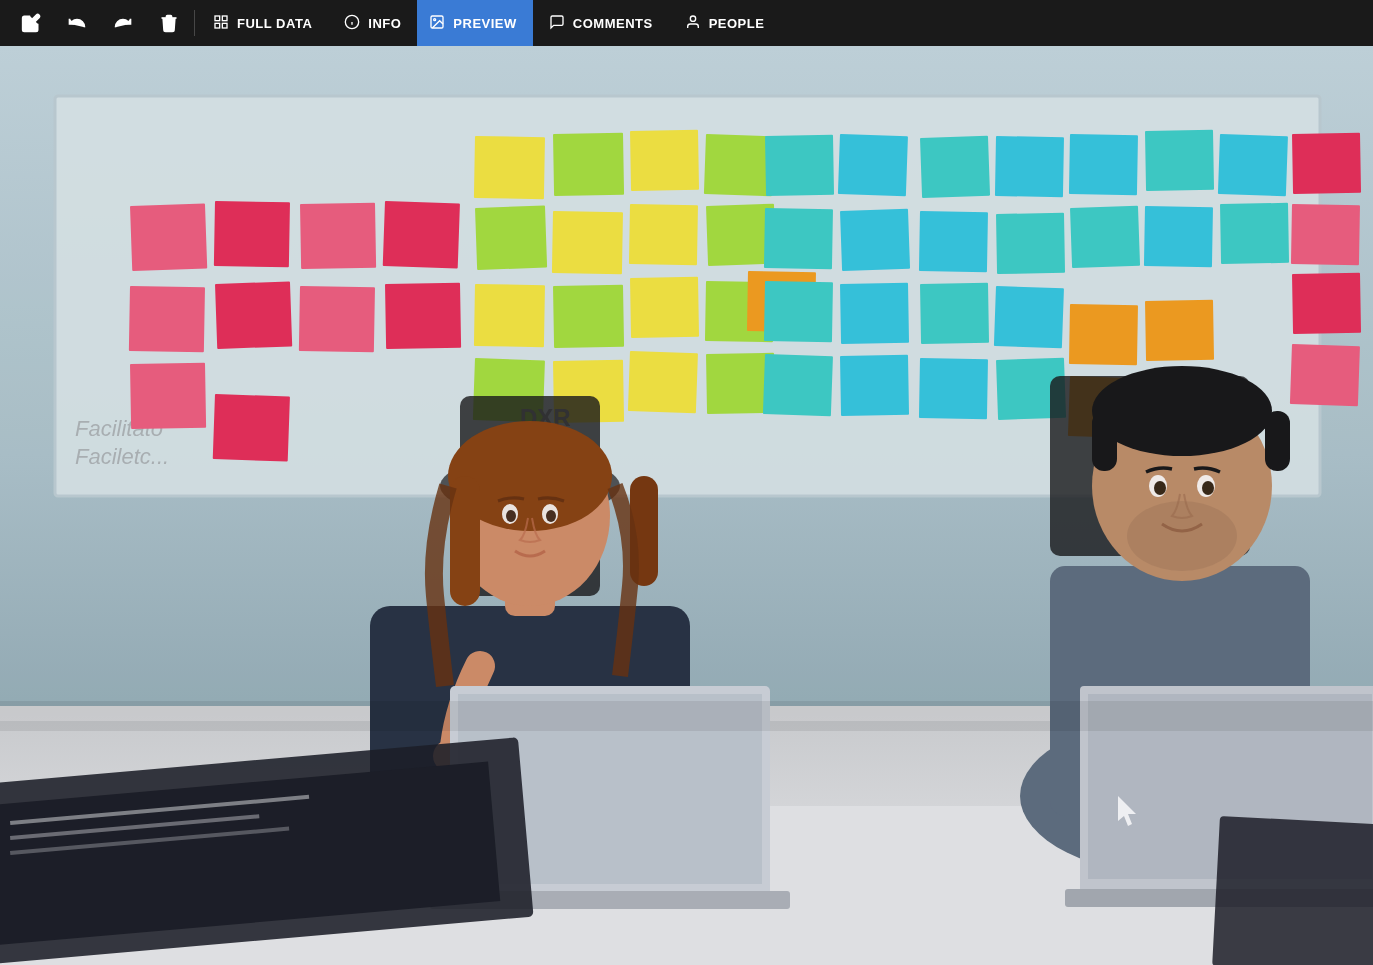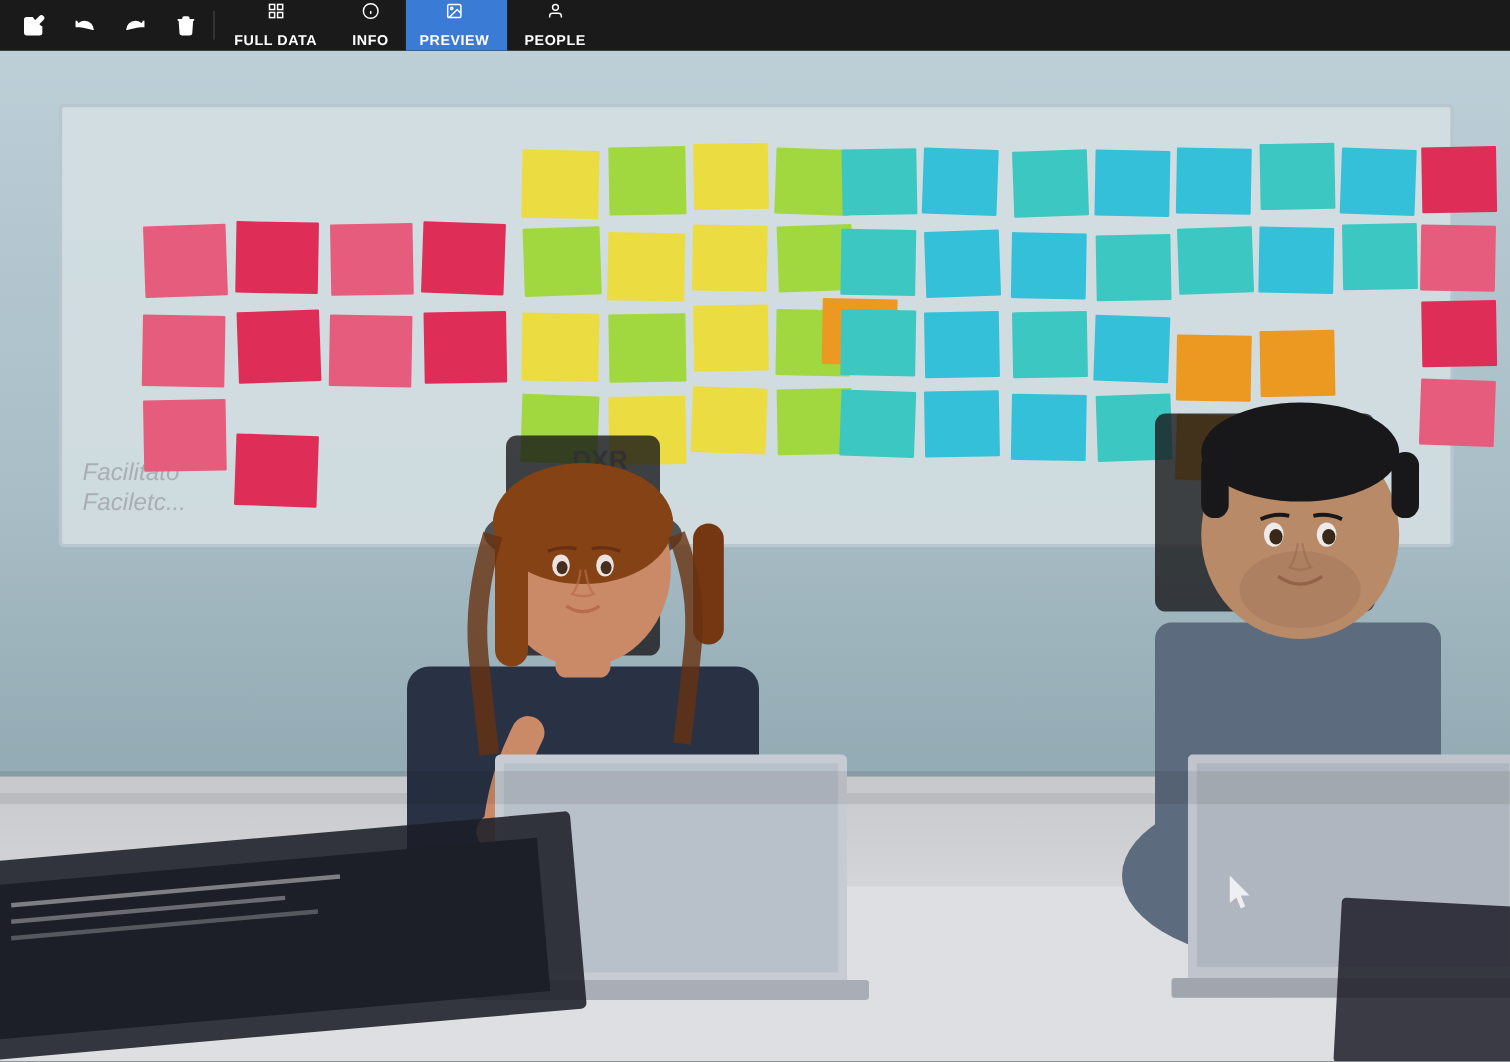--- a/index.html
+++ b/index.html
@@ -60,21 +60,20 @@
       color: #ffffff;
       font-size: 13px;
       font-weight: 600;
       letter-spacing: 0.5px;
       border: none;
       background: transparent;
       padding: 0 16px;
       gap: 8px;
       flex-shrink: 0;
       text-transform: uppercase;
-      flex-direction: column;
     }
 
     .tool-btn.active {
       background: #3a7bd5;
       padding-left: 12px;
     }
 
     
     #main-content {
       width: 100%;
@@ -178,20 +177,28 @@
     <span>
       <svg width="16" height="16" viewBox="0 0 24 24" fill="none" stroke="white" stroke-width="2">
         <rect x="3" y="3" width="18" height="18" rx="2"></rect>
         <circle cx="8.5" cy="8.5" r="1.5"></circle>
         <polyline points="21,15 16,10 5,21"></polyline>
       </svg>
     </span>
     <span>PREVIEW</span>
   </button>
 
+  <button class="tool-btn">
+    <span>
+      <svg width="16" height="16" viewBox="0 0 24 24" fill="none" stroke="white" stroke-width="2">
+        <path d="M21 15a2 2 0 0 1-2 2H7l-4 4V5a2 2 0 0 1 2-2h14a2 2 0 0 1 2 2z"></path>
+      </svg>
+    </span>
+    <span>COMMENTS</span>
+  </button>
 
   <button class="tool-btn">
     <span>
       <svg width="16" height="16" viewBox="0 0 24 24" fill="none" stroke="white" stroke-width="2">
         <path d="M20 21v-2a4 4 0 0 0-4-4H8a4 4 0 0 0-4 4v2"></path>
         <circle cx="12" cy="7" r="4"></circle>
       </svg>
     </span>
     <span>PEOPLE</span>
   </button>

